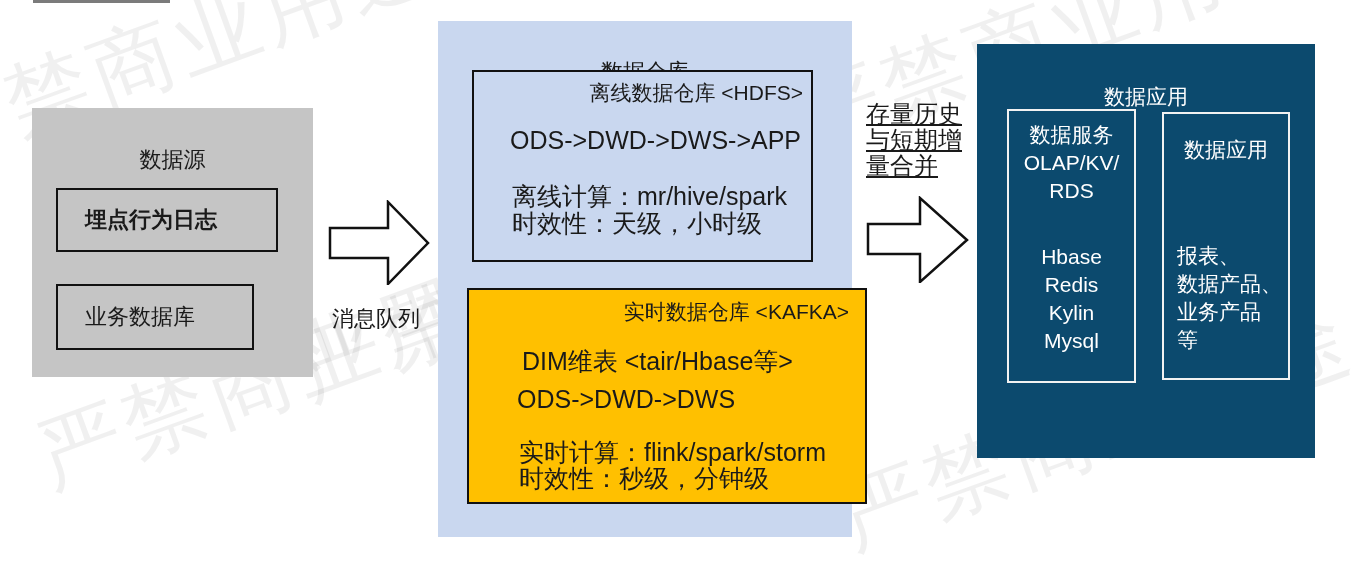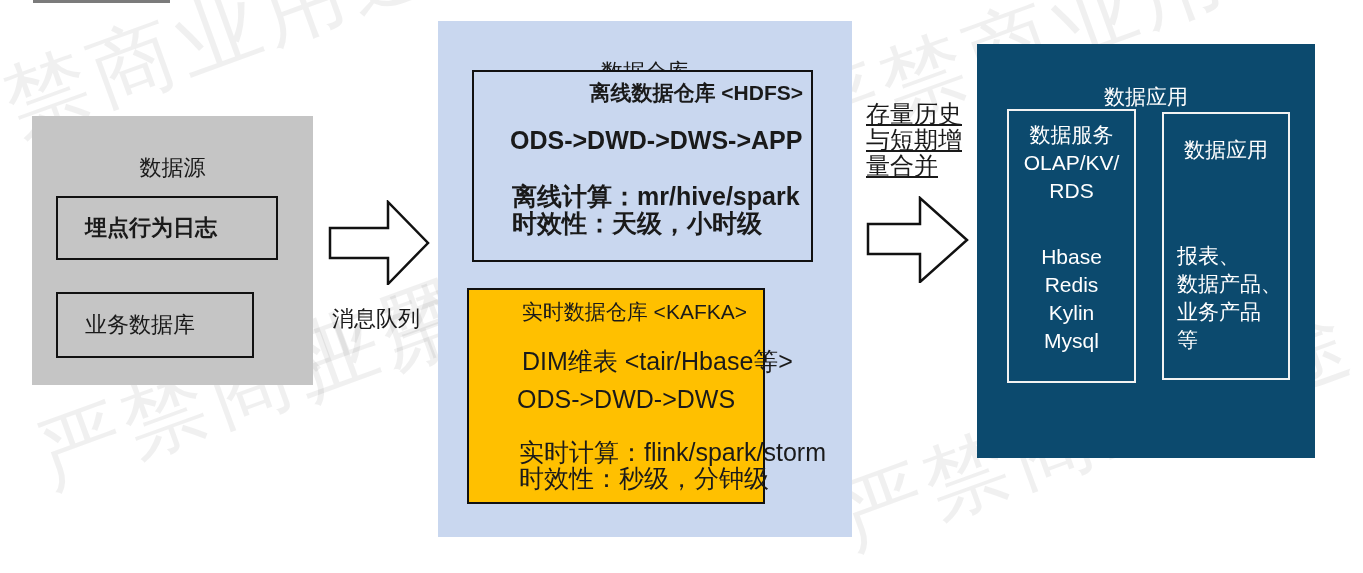--- a/index.html
+++ b/index.html
@@ -13,34 +13,34 @@
     letter-spacing:6px;color:#000;opacity:0.055;
     transform:rotate(-20deg);transform-origin:0 50%;
     pointer-events:none;user-select:none;
   }
   
   .top-line{position:absolute;left:33px;top:0;width:137px;height:3px;background:#7b7b7b;z-index:1;}
   .panel{position:absolute;z-index:1;box-sizing:border-box;}
   .panel-title{position:absolute;left:0;right:0;text-align:center;margin-top:27px;}
   .line{position:absolute;white-space:nowrap;}
   
-  .panel-source{left:32px;top:116px;width:281px;height:269px;background:#c5c5c5;}
+  .panel-source{left:32px;top:108px;width:281px;height:269px;background:#c5c5c5;}
   .panel-source .panel-title{top:10px;font-size:22px;}
   .item-box{
     position:absolute;box-sizing:border-box;border:2px solid #111;
     display:flex;align-items:center;padding-left:27px;font-size:22px;
   }
   .item-1{left:24px;top:80px;width:222px;height:64px;font-weight:bold;}
   .item-2{left:24px;top:176px;width:198px;height:66px;}
   
   .panel-warehouse{left:438px;top:21px;width:414px;height:516px;background:#c9d7ef;}
   .panel-warehouse .panel-title{top:9px;font-size:22px;}
   .sub-box{position:absolute;box-sizing:border-box;border:2px solid #111;}
-  .box-offline{left:34px;top:49px;width:341px;height:192px;background:#c9d7ef;font-weight:bold;}
-  .box-realtime{left:29px;top:267px;width:298px;height:216px;background:#ffc000;}
+  .box-offline{left:34px;top:49px;width:341px;height:192px;background:#c9d7ef;}
+  .box-realtime{left:29px;top:267px;width:400px;height:216px;background:#ffc000;}
   .sub-title{position:absolute;white-space:nowrap;font-size:21px;}
   .box-offline .sub-title{top:7px;right:8px;}
   .box-realtime .sub-title{top:8px;right:16px;}
   .sub-box .line{font-size:25px;}
   .off-l0{left:36px;top:54px;}
   .off-l1{left:38px;top:108px;}
   .off-l2{left:38px;top:135px;}
   .rt-l0{left:53px;top:55px;}
   .rt-l1{left:48px;top:95px;}
   .rt-l2{left:50px;top:146px;}

